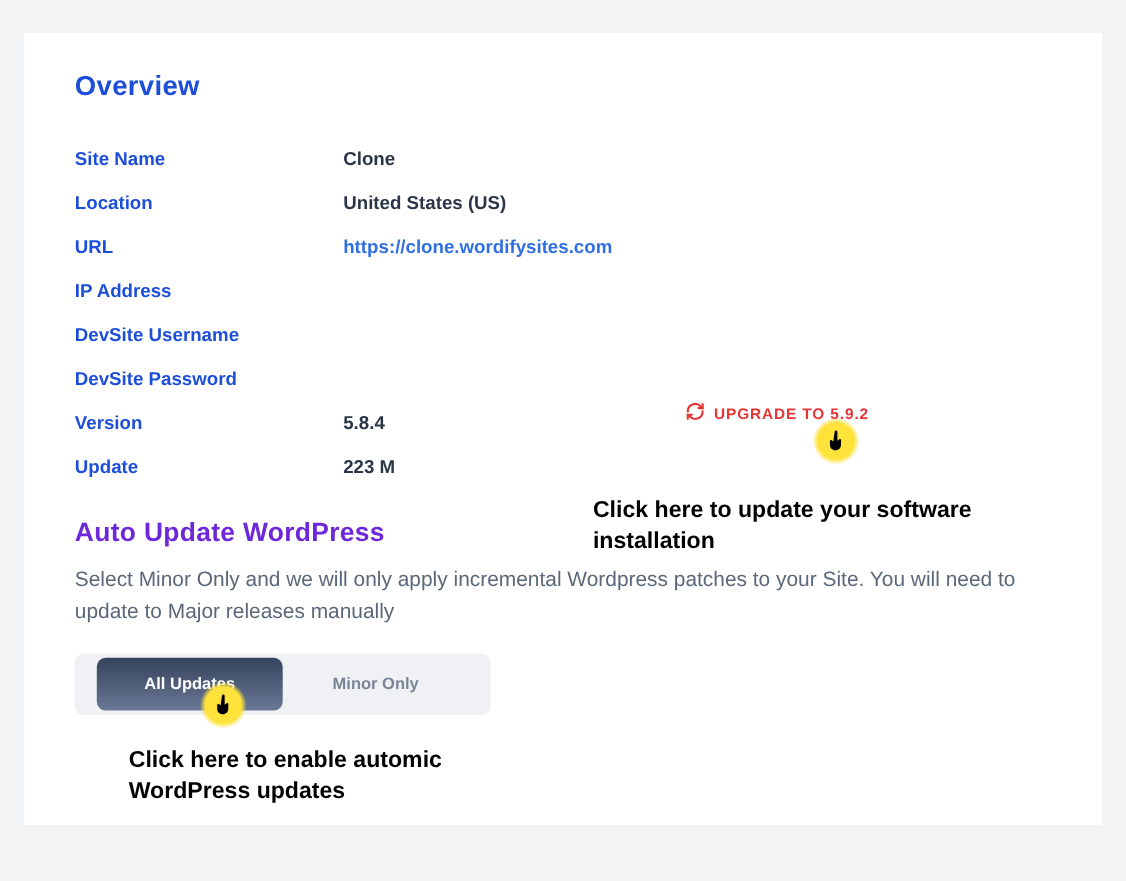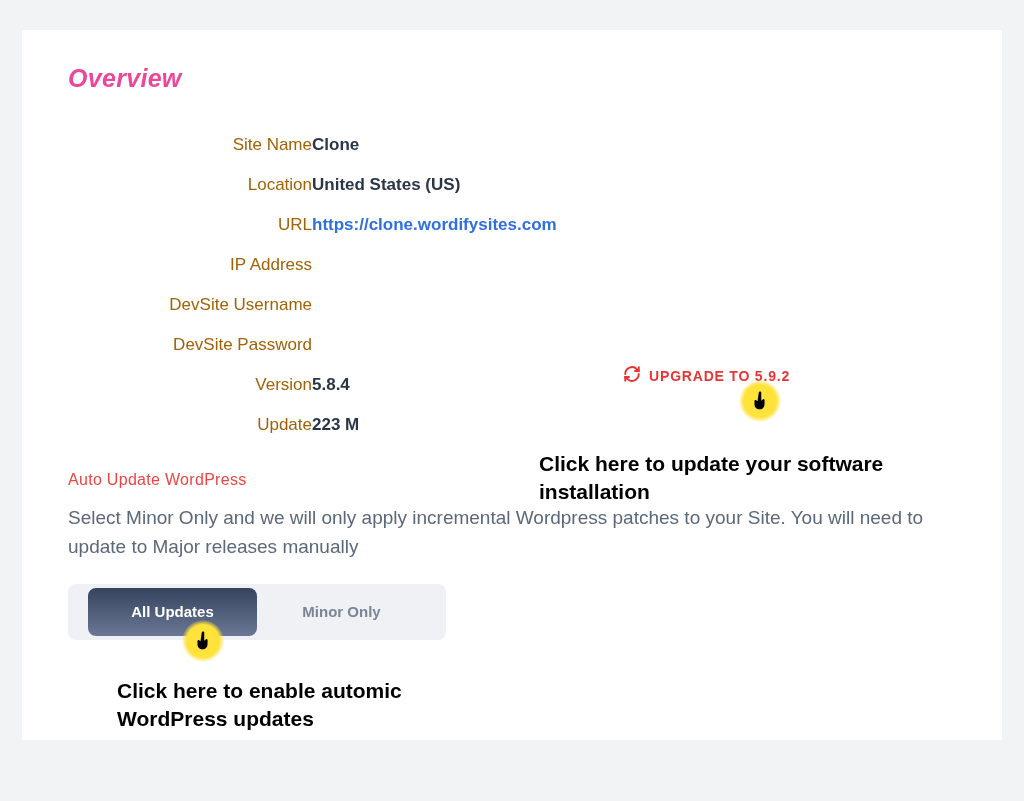--- a/index.html
+++ b/index.html
@@ -14,35 +14,33 @@
     background: #fff;
     margin-top: 30px;
     padding: 34px 46px 100px 46px;
     width: 980px;
     position: relative;
   }
   h1.ov-title {
     font-size: 25px;
     letter-spacing: .3px;
     font-weight: 800;
-    color: #ec4899;
+    color: #1d4ed8;
     margin-bottom: 32px;
-    font-style: italic;
   }
   .row {
     display: flex;
     align-items: baseline;
     padding: 10px 0;
     font-size: 17px;
   }
   .row .lbl {
     flex: 0 0 244px;
-    color: #a16207;
-    font-weight: 400;
-    text-align: right;
+    color: #1d4ed8;
+    font-weight: 700;
   }
   .row .val {
     color: #2a3647;
     font-weight: 600;
   }
   .row .val.link {
     color: #2f6fe0;
     font-weight: 600;
     cursor: pointer;
   }
@@ -54,24 +52,24 @@
     align-items: center;
     gap: 8px;
     color: #e63535;
     font-weight: 800;
     letter-spacing: .8px;
     font-size: 14px;
     cursor: pointer;
   }
   .upgrade-wrap svg { width: 18px; height: 18px; }
   .section-title {
-    font-size: 16px;
-    font-weight: 400;
+    font-size: 24px;
+    font-weight: 700;
     letter-spacing: .3px;
-    color: #ef4444;
+    color: #6d28d9;
     margin-top: 26px;
     margin-bottom: 14px;
   }
   .help-text {
     color: #5b6879;
     font-size: 19px;
     line-height: 1.55;
     max-width: 920px;
     margin-bottom: 22px;
   }

